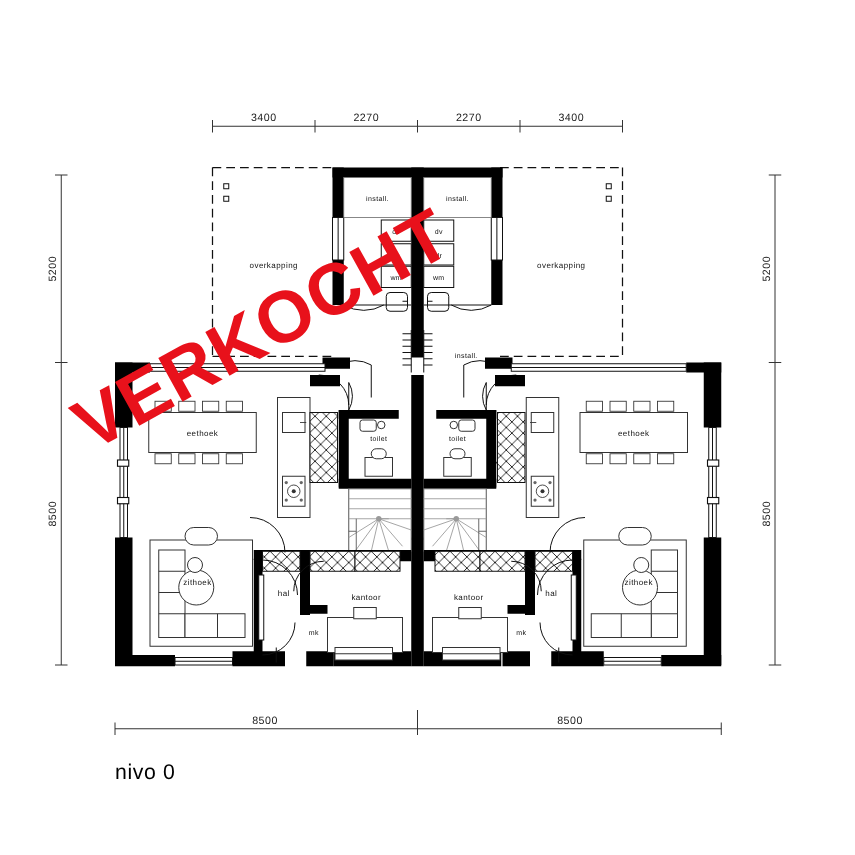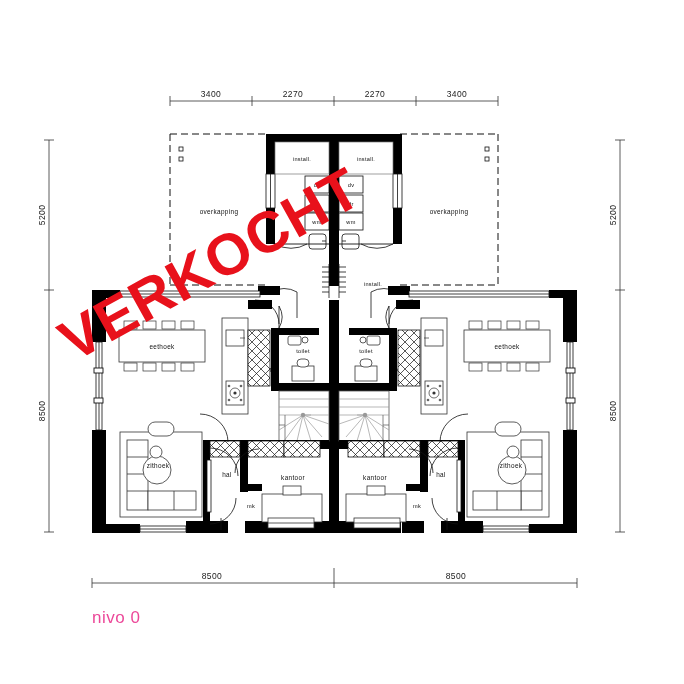--- a/index.html
+++ b/index.html
@@ -7,21 +7,21 @@
   body{width:684px;height:684px;overflow:hidden;
        font-family:"Liberation Sans","DejaVu Sans",sans-serif;}
   #stage{position:relative;width:670px;height:684px;background:#fff;}
   svg#plan{position:absolute;left:0;top:0;width:684px;height:684px;display:block;}
   .dimtext{font-family:"Liberation Sans",sans-serif;font-size:8.5px;fill:#222;
            text-anchor:middle;letter-spacing:.4px;}
   .roomtext{font-family:"Liberation Sans",sans-serif;font-size:6.4px;fill:#111;
             text-anchor:middle;letter-spacing:.35px;}
   .smalltext{font-family:"Liberation Sans",sans-serif;font-size:5.6px;fill:#111;
              text-anchor:middle;letter-spacing:.3px;}
-  .nivo{position:absolute;left:92px;top:608px;font-size:17px;color:#ec4899;
+  .nivo{position:absolute;left:92px;top:608px;font-size:17px;color:#000000;
         letter-spacing:.5px;}
   .stamp{position:absolute;left:58px;top:262px;width:300px;height:130px;
          pointer-events:none;}
   .stamp span{display:block;font-family:"Liberation Sans",sans-serif;
         font-size:58px;font-weight:bold;color:#e8111b;letter-spacing:1px;
         transform:rotate(-29deg);transform-origin:0 50%;
         white-space:nowrap;line-height:1;margin-left:6px;margin-top:54px;}
 </style>
 </head>
 <body>

